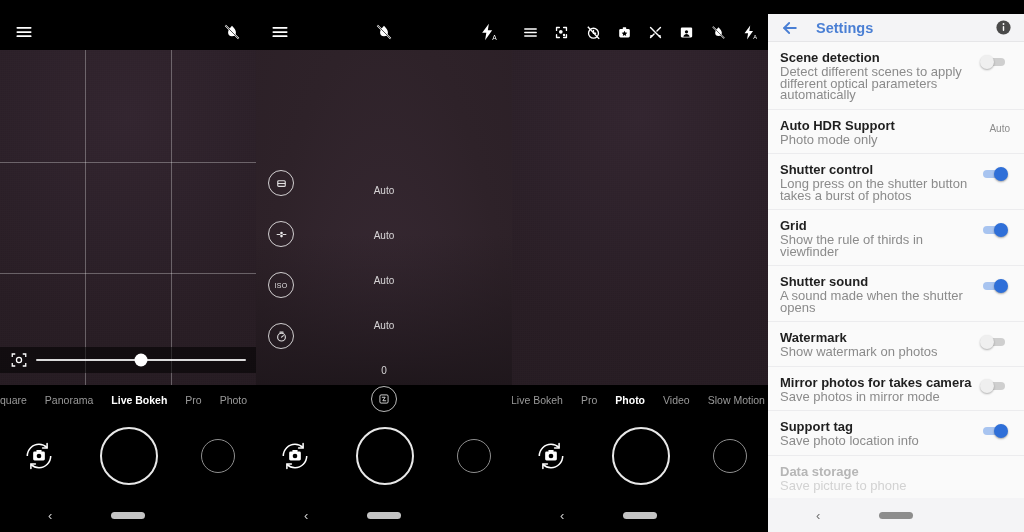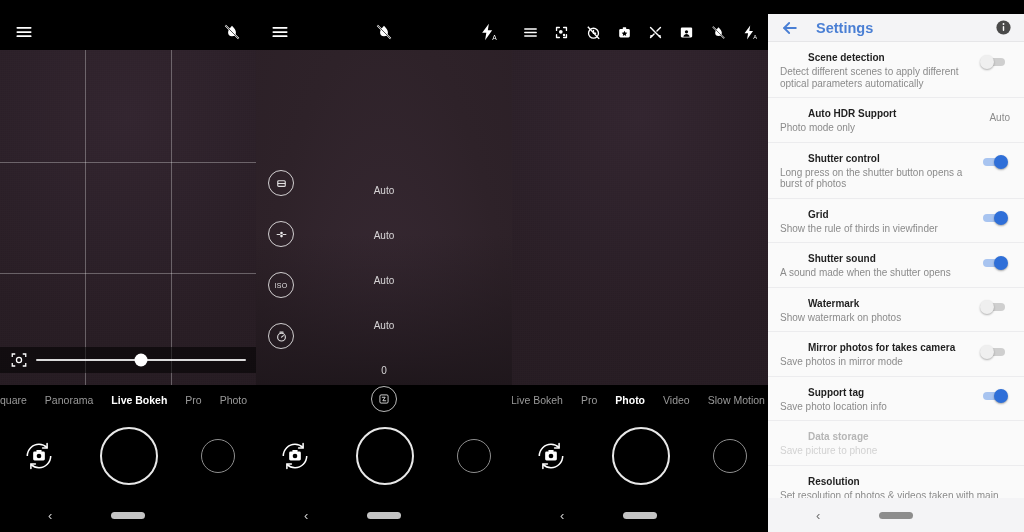--- a/index.html
+++ b/index.html
@@ -145,22 +145,22 @@
   .set-header .title {
     margin-left: 16px; font-size: 14.5px; color: #4a7fd4; font-weight: bold;
   }
   .set-header .info { margin-left: auto; width: 17px; height: 17px; }
   .set-list { background: #fafafa; height: 456px; overflow: hidden; }
   .set-item {
     display: flex; align-items: flex-start; padding: 9px 14px 8px 12px;
     border-bottom: 1px solid #ececee; min-height: 38px;
   }
   .set-text { flex: 1; padding-right: 8px; }
-  .set-title { font-size: 10px; color: #1f1f1f; font-weight: bold; line-height: 13px; margin-left: 28px; }
-  .set-sub { font-size: 10px; color: #8b8b8b; line-height: 11.5px; margin-top: 2px; }
+  .set-title { font-size: 13px; color: #1f1f1f; font-weight: bold; line-height: 13px; }
+  .set-sub { font-size: 13px; color: #8b8b8b; line-height: 11.5px; margin-top: 2px; }
   .set-item.disabled .set-title { color: #b6b6b6; font-weight: bold; }
   .set-item.disabled .set-sub { color: #d2d2d2; }
   .set-ctl { flex: 0 0 auto; display: flex; align-items: center; min-height: 18px; padding-top: 2px; }
   .set-value { font-size: 10px; color: #8b8b8b; }
   .toggle { position: relative; width: 30px; height: 13px; }
   .toggle .bar {
     position: absolute; top: 3px; left: 1px; width: 24px; height: 8px;
     border-radius: 5px; background: #cfcfcf;
   }
   .toggle .dot {
@@ -477,21 +477,21 @@
           <div class="set-sub">Photo mode only</div>
         </div>
         <div class="set-ctl">
           <span class="set-value">Auto</span>
         </div>
       </div>
 
       <div class="set-item">
         <div class="set-text">
           <div class="set-title">Shutter control</div>
-          <div class="set-sub">Long press on the shutter button opens a burst of photos</div>
+          <div class="set-sub">Long press on the shutter button takes a burst of photos</div>
         </div>
         <div class="set-ctl">
           <span class="toggle on">
             <span class="bar"></span>
               <span class="dot"></span>
           </span>
         </div>
       </div>
 
       <div class="set-item">

